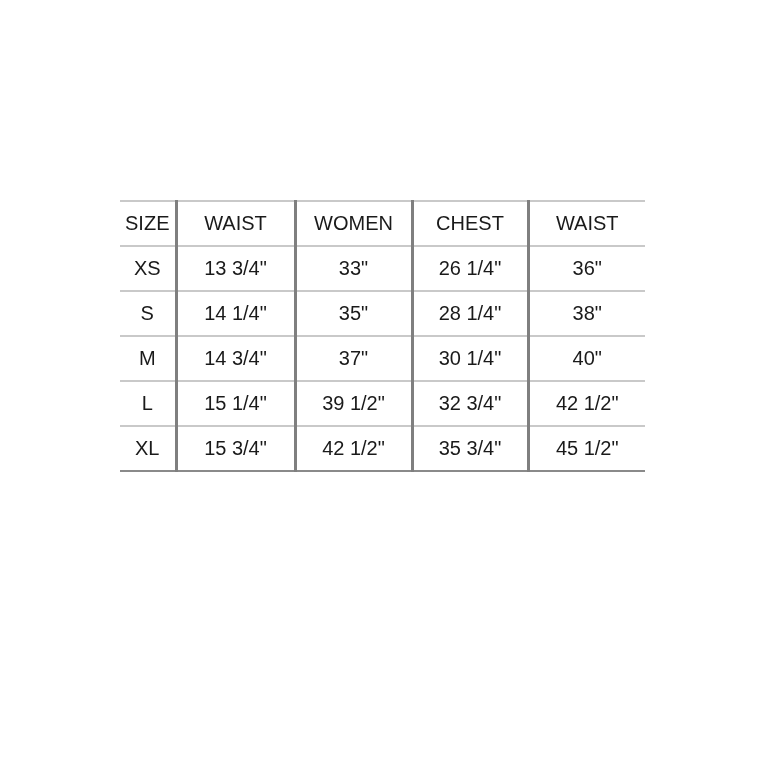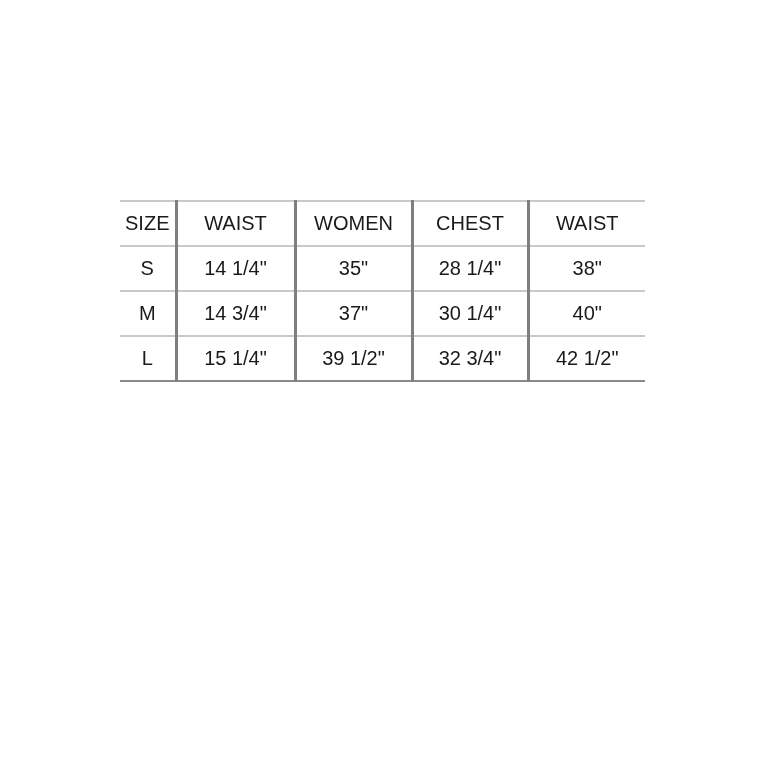--- a/index.html
+++ b/index.html
@@ -81,35 +81,49 @@
       <tr>
           <th>SIZE</th>
           <th>WAIST</th>
           <th>WOMEN</th>
           <th>CHEST</th>
           <th>WAIST</th>
         </tr>
     </thead>
     <tbody>
         <tr>
+          <td>XS</td>
+          <td>13 3/4"</td>
+          <td>33"</td>
+          <td>26 1/4"</td>
+          <td>36"</td>
+        </tr>
+        <tr>
           <td>S</td>
           <td>14 1/4"</td>
           <td>35"</td>
           <td>28 1/4"</td>
           <td>38"</td>
         </tr>
         <tr>
           <td>M</td>
           <td>14 3/4"</td>
           <td>37"</td>
           <td>30 1/4"</td>
           <td>40"</td>
         </tr>
         <tr>
           <td>L</td>
           <td>15 1/4"</td>
           <td>39 1/2"</td>
           <td>32 3/4"</td>
           <td>42 1/2"</td>
         </tr>
+        <tr>
+          <td>XL</td>
+          <td>15 3/4"</td>
+          <td>42 1/2"</td>
+          <td>35 3/4"</td>
+          <td>45 1/2"</td>
+        </tr>
       </tbody>
   </table>
 </div>
 
 </body></html>

